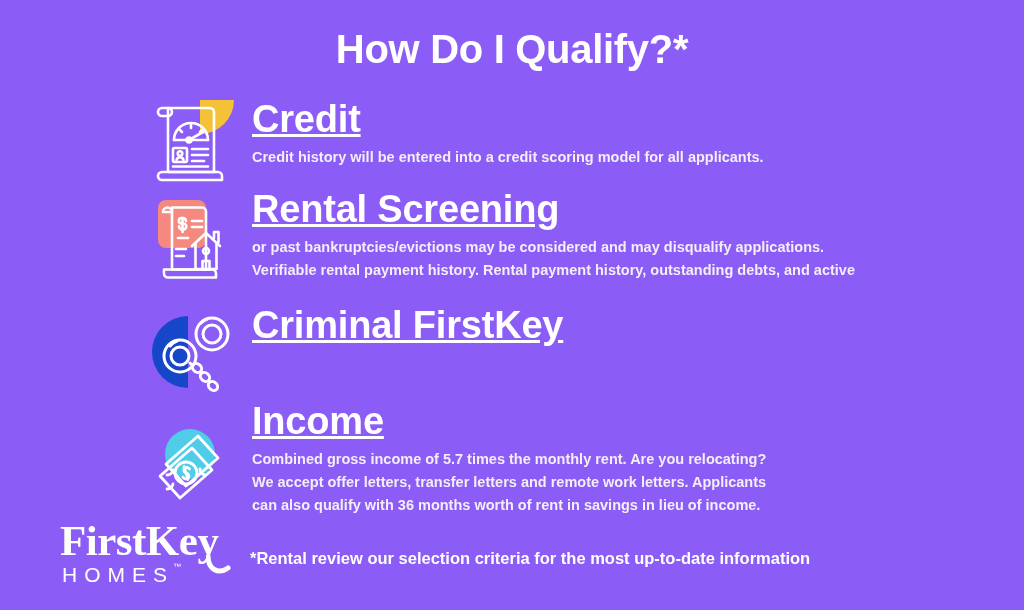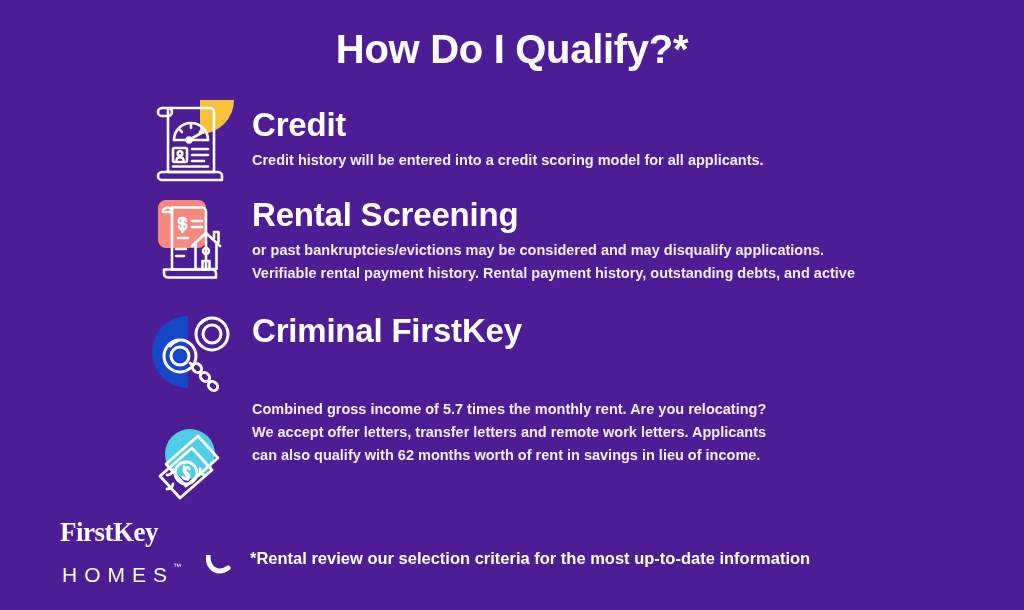--- a/index.html
+++ b/index.html
@@ -11,21 +11,21 @@
     height: 610px;
     overflow: hidden;
     background: #682BA6;
     font-family: "Liberation Sans", sans-serif;
     color: #ffffff;
     position: relative;
   }
   .page {
     position: absolute;
     inset: 0;
-    background: #4c1d95;
+    background: #8b5cf6;
   }
 
   
   .title {
     position: absolute;
     top: 27px;
     left: 0;
     width: 1024px;
     text-align: center;
     font-size: 40px;
@@ -57,47 +57,48 @@
   .icon-criminal { top: 6px; }
   .icon-income   { top: 22px; }
 
   .row-text {
     position: absolute;
     left: 104px;
     top: 0;
     width: 700px;
   }
   .heading {
-    font-size: 33px;
+    font-size: 38px;
     font-weight: bold;
     color: #ffffff;
     line-height: 1.0;
     letter-spacing: -0.2px;
-    margin: 12px 0 8px 0;
+    margin: 4px 0 8px 0;
     white-space: nowrap;
+    text-decoration: underline;
   }
   .body-line {
     font-size: 14.5px;
     font-weight: bold;
     color: #f4eef8;
     line-height: 23px;
     white-space: nowrap;
   }
 
   
   .logo {
     position: absolute;
     left: 56px;
     top: 519px;
     width: 200px;
     height: 70px;
   }
   .logo-word {
     font-family: "Liberation Serif", serif;
-    font-size: 27px;
+    font-size: 43px;
     font-weight: bold;
     color: #ffffff;
     line-height: 1;
     letter-spacing: -0.5px;
     position: absolute;
     top: 0;
     left: 4px;
   }
   .logo-sub {
     position: absolute;
@@ -263,23 +264,24 @@
           <path d="M52 49 a6 6 0 0 0 5 6"></path>
           <path d="M25 64 a6 6 0 0 1 -6 5"></path>
 
           <circle cx="38" cy="53" r="11"></circle>
           <path d="M36 46.5 l4 13"></path>
           <path d="M41.5 49 a3.2 3.2 0 0 0 -4.5 -1 a2.7 2.7 0 0 0 0.4 4.6 l2 1 a2.8 2.8 0 0 1 0.3 4.8 a3.3 3.3 0 0 1 -4.8 -1.2"></path>
         </g>
       </svg>
     </div>
     <div class="row-text">
+      <div class="heading">Income</div>
       <div class="body-line">Combined gross income of 5.7 times the monthly rent. Are you relocating?</div>
       <div class="body-line">We accept offer letters, transfer letters and remote work letters. Applicants</div>
-      <div class="body-line">can also qualify with 62 months worth of rent in savings in lieu of income.</div>
+      <div class="body-line">can also qualify with 36 months worth of rent in savings in lieu of income.</div>
     </div>
   </div>
 
   <div class="logo">
     <div class="logo-word">FirstKey</div>
     <div class="logo-sub">HOMES</div>
     <div class="logo-tm">™</div>
     <svg class="logo-swoosh" viewBox="0 0 26 22">
       <path d="M2 1 C2 14, 12 20, 22 13" fill="none" stroke="#ffffff" stroke-width="5" stroke-linecap="round"></path>
     </svg>

